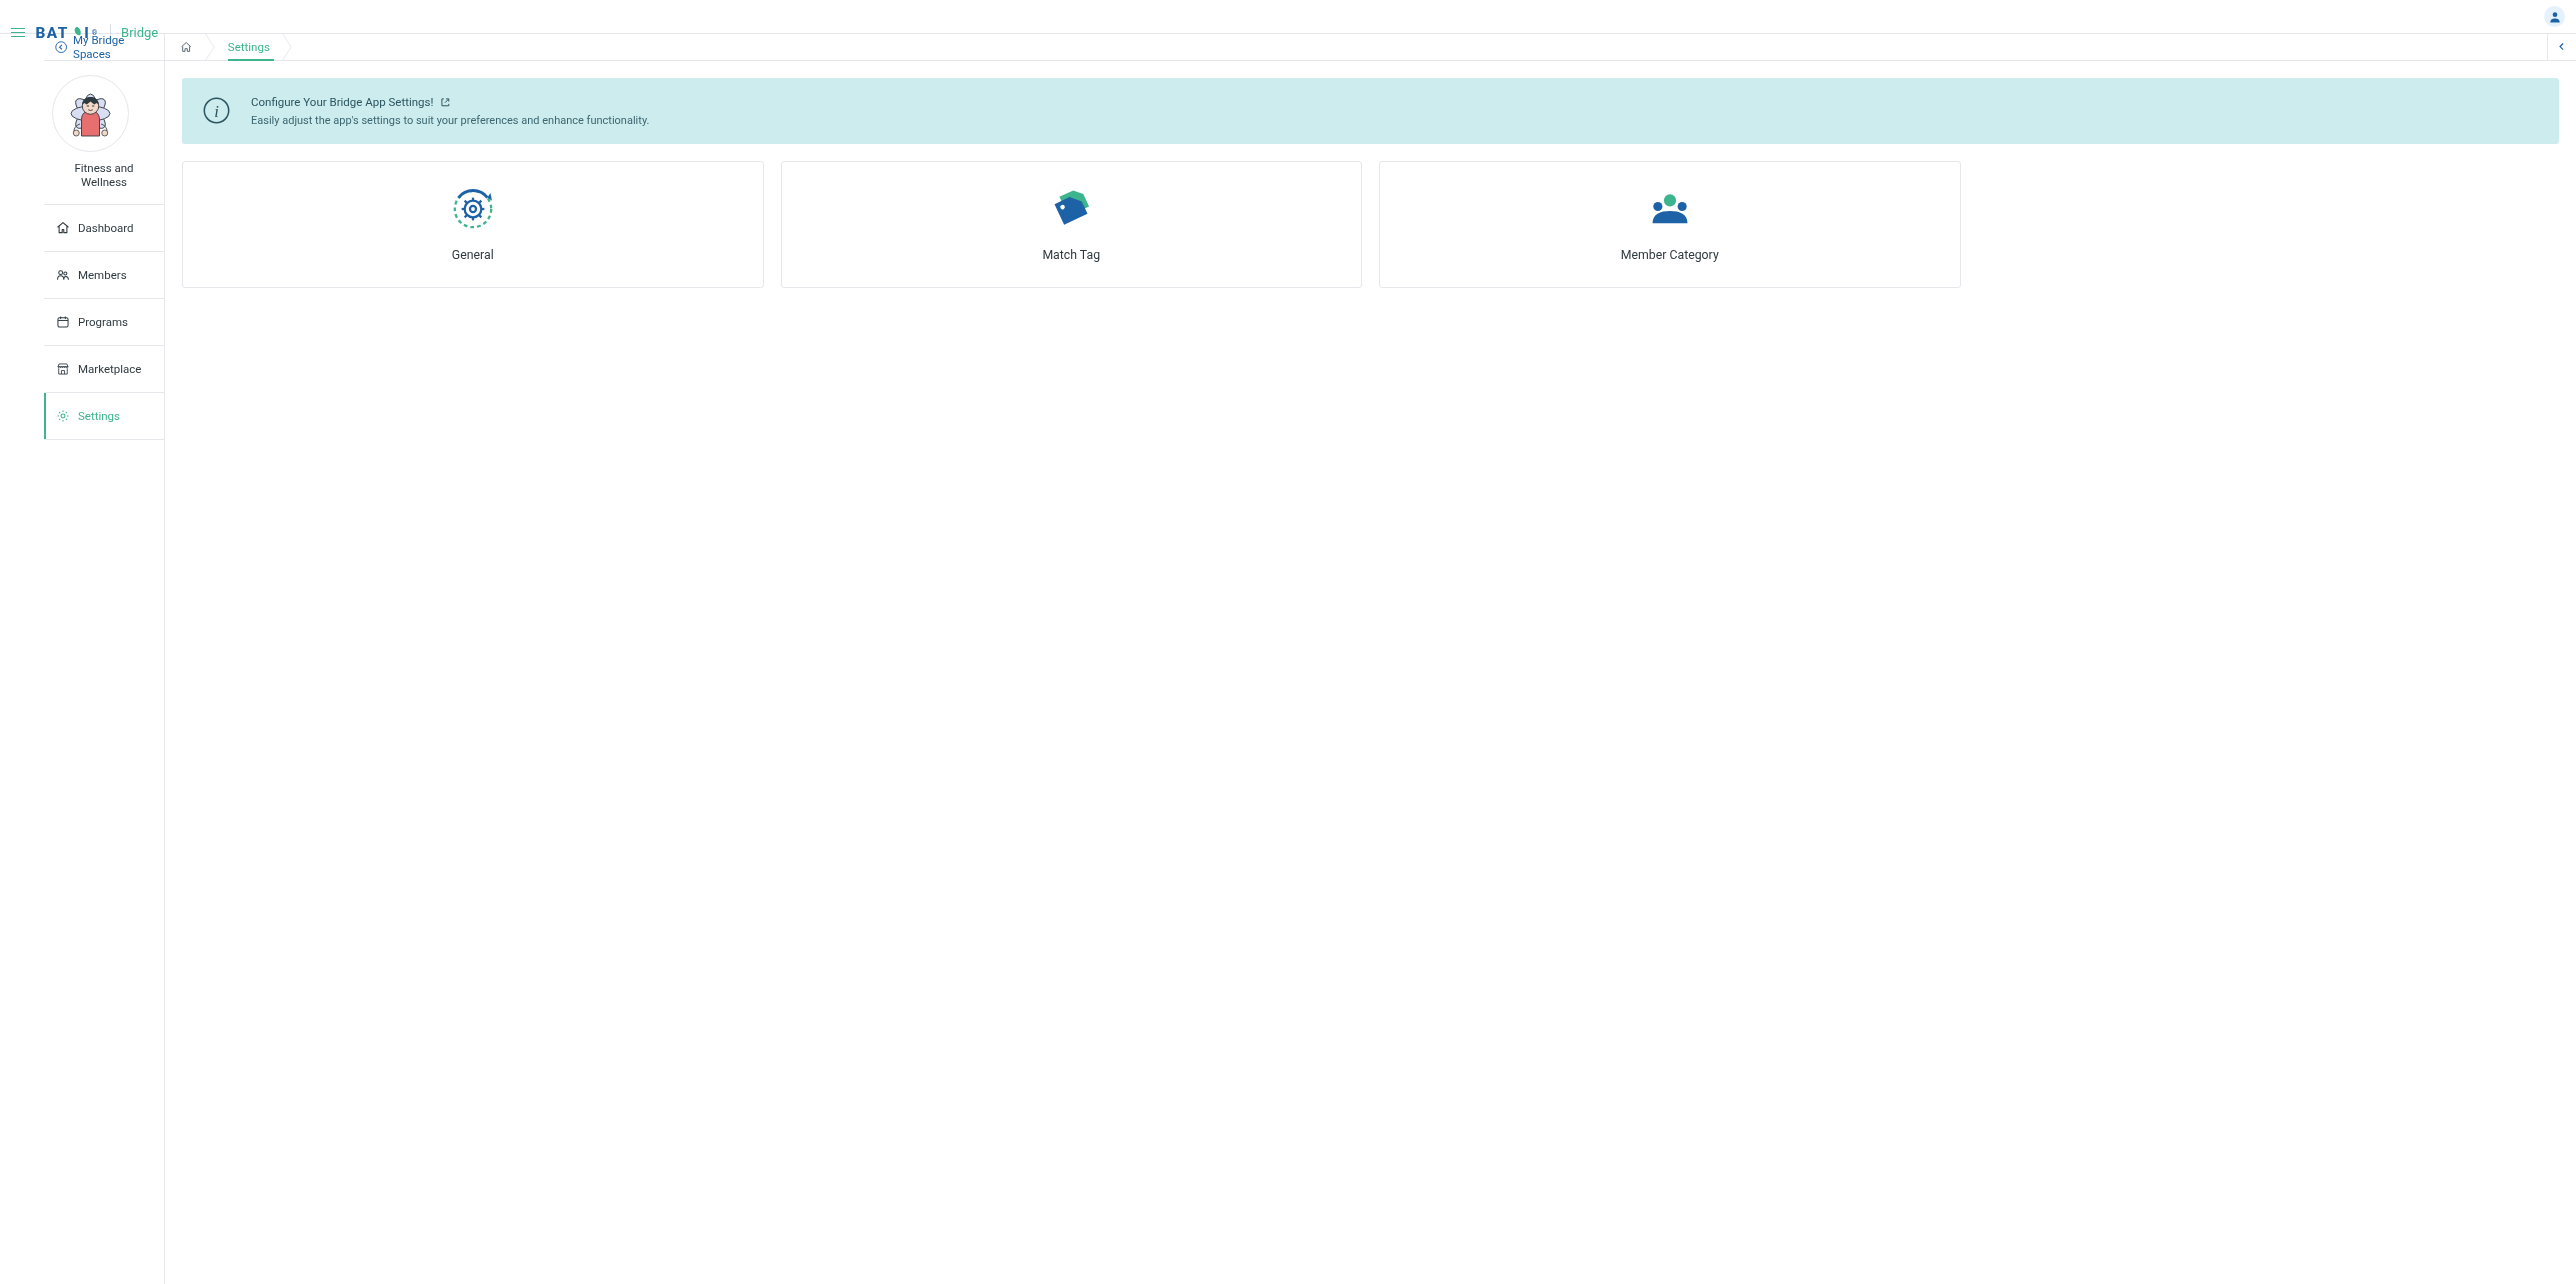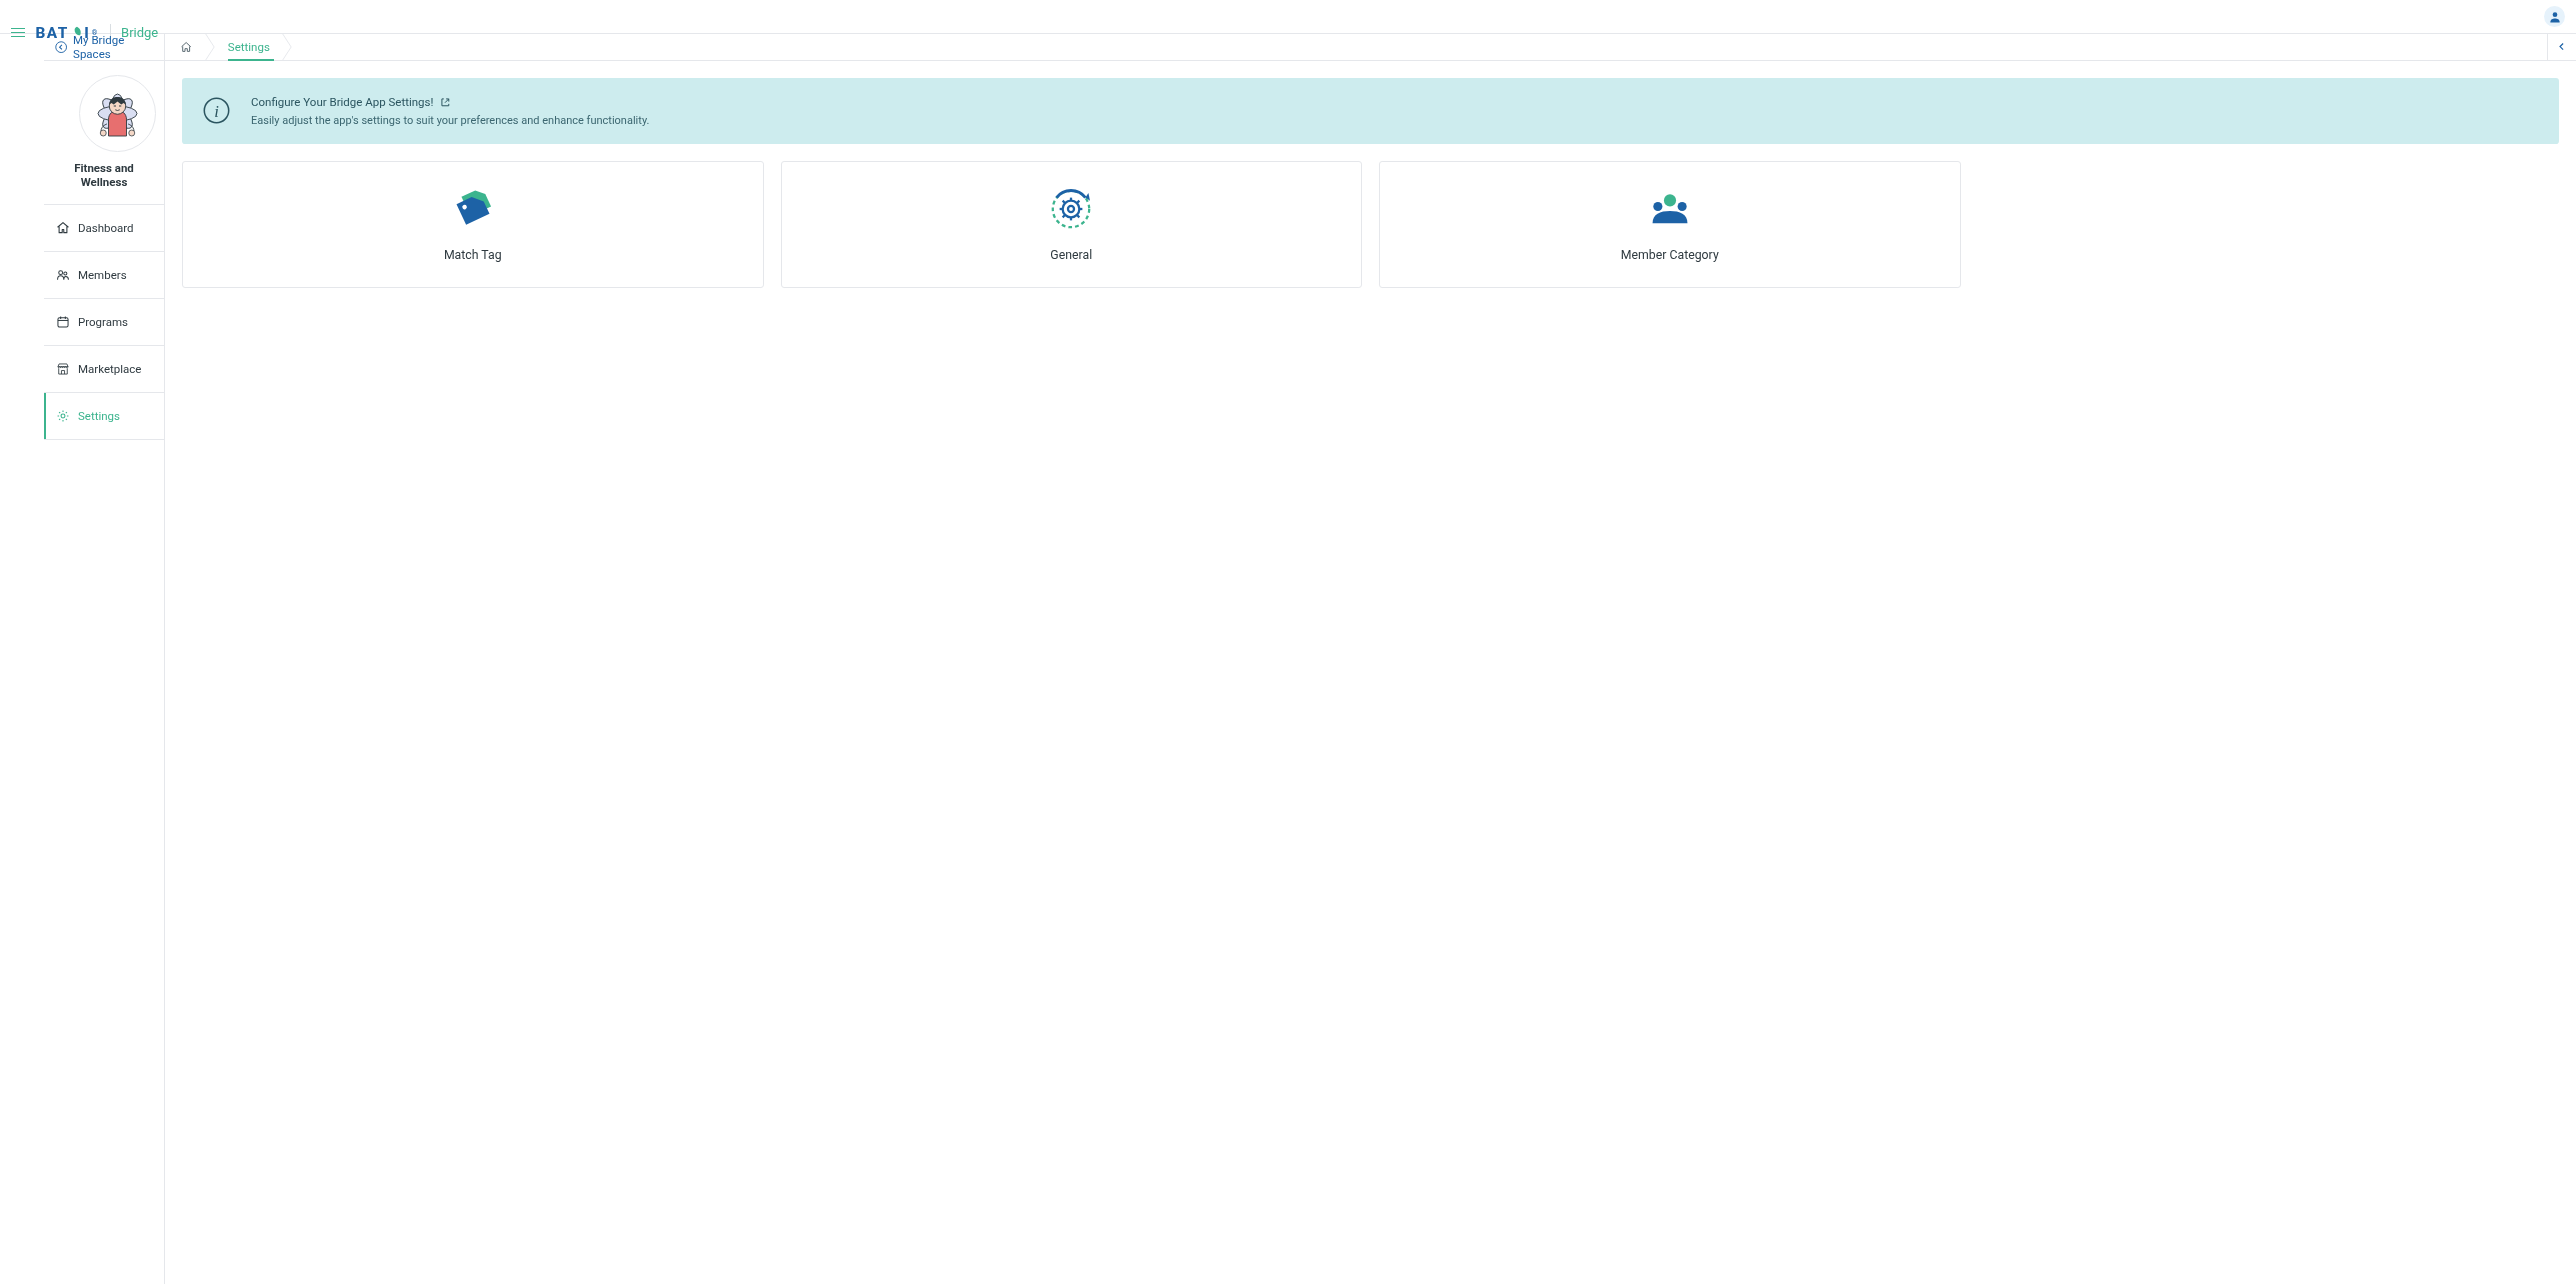--- a/index.html
+++ b/index.html
@@ -17,21 +17,21 @@
     .app-name { color: #3cb48e; font-size: 13px; }
     .user-avatar { width: 21.5px; height: 21.5px; border-radius: 50%; background: #e6f2fb; display: flex; align-items: center; justify-content: center; cursor: pointer; }
 
     
     .body-wrap { display: flex; height: calc(100vh - 34px); }
     .sidebar { width: 165px; border-right: 0.8px solid #e5e7eb; display: flex; flex-direction: column; padding-left: 44px; }
     .back-link-row { height: 27px; border-bottom: 0.8px solid #e5e7eb; display: flex; align-items: center; padding: 0 10.7px; }
     .back-link { display: flex; align-items: center; gap: 6.1px; color: #1d62a6; font-size: 11.5px; cursor: pointer; }
     .back-link svg { flex-shrink: 0; }
 
-    .org-block { padding: 14px 7.7px 15.3px; display: flex; flex-direction: column; align-items: flex-end; gap: 9.2px; border-bottom: 0.8px solid #e5e7eb; font-weight: bold; }
+    .org-block { padding: 14px 7.7px 15.3px; display: flex; flex-direction: column; align-items: flex-start; gap: 9.2px; border-bottom: 0.8px solid #e5e7eb; }
     .org-avatar { width: 77px; height: 77px; border-radius: 50%; border: 0.8px solid #e5e7eb; background: #fff; display: flex; align-items: center; justify-content: center; overflow: hidden; }
     .org-name { font-size: 11.5px; color: #2f3a40; text-align: center; }
 
     .nav-list { display: flex; flex-direction: column; }
     .nav-item { display: flex; align-items: center; gap: 7.7px; padding: 0 12.3px; height: 47px; border-bottom: 0.8px solid #e5e7eb; cursor: pointer; font-size: 11.5px; color: #2f3a40; }
     .nav-item.active { color: #3cb48e; position: relative; }
     .nav-item.active::before { content: ""; position: absolute; left: 0; top: 0; bottom: 0; width: 2.3px; background: #3cb48e; }
     .nav-item svg { flex-shrink: 0; }
 
     .main { flex: 1; display: flex; flex-direction: column; }
@@ -233,53 +233,53 @@
             </span>
           </div>
           <div class="info-body">Easily adjust the app's settings to suit your preferences and enhance functionality.</div>
         </div>
       </div>
 
       <div class="cards-row">
         <div class="card">
           <div class="card-icon">
             <svg width="44" height="44" viewBox="0 0 58 58">
-              <g transform="rotate(-25 29 29)">
-                <path d="M22 8 L42 8 L52 18 L52 36 L22 36 Z" fill="#3cb48e"></path>
-                <path d="M12 14 L34 14 L46 26 L46 44 L12 44 Z" fill="#1d62a6"></path>
-                <circle cx="20" cy="22" r="3" fill="#fff"></circle>
-              </g>
-            </svg>
-          </div>
-          <div class="card-label">Match Tag</div>
-        </div>
-
-        <div class="card">
-          <div class="card-icon">
-            <svg width="44" height="44" viewBox="0 0 58 58">
               <circle cx="29" cy="29" r="24" fill="none" stroke="#3cb48e" stroke-width="3" stroke-dasharray="5 4"></circle>
               <path d="M10 14 A24 24 0 0 1 48 14" fill="none" stroke="#1d62a6" stroke-width="4"></path>
               <polygon points="48,14 52,8 54,18" fill="#1d62a6"></polygon>
               <circle cx="29" cy="29" r="11" fill="none" stroke="#1d62a6" stroke-width="3"></circle>
               <circle cx="29" cy="29" r="4" fill="none" stroke="#1d62a6" stroke-width="3"></circle>
               <g stroke="#1d62a6" stroke-width="3">
                   <line x1="29" y1="14" x2="29" y2="18"></line>
                   <line x1="29" y1="40" x2="29" y2="44"></line>
                   <line x1="14" y1="29" x2="18" y2="29"></line>
                   <line x1="40" y1="29" x2="44" y2="29"></line>
                   <line x1="18" y1="18" x2="21" y2="21"></line>
                   <line x1="37" y1="37" x2="40" y2="40"></line>
                   <line x1="18" y1="40" x2="21" y2="37"></line>
                   <line x1="37" y1="21" x2="40" y2="18"></line>
                 </g>
             </svg>
           </div>
           <div class="card-label">General</div>
         </div>
 
+        <div class="card">
+          <div class="card-icon">
+            <svg width="44" height="44" viewBox="0 0 58 58">
+              <g transform="rotate(-25 29 29)">
+                <path d="M22 8 L42 8 L52 18 L52 36 L22 36 Z" fill="#3cb48e"></path>
+                <path d="M12 14 L34 14 L46 26 L46 44 L12 44 Z" fill="#1d62a6"></path>
+                <circle cx="20" cy="22" r="3" fill="#fff"></circle>
+              </g>
+            </svg>
+          </div>
+          <div class="card-label">Match Tag</div>
+        </div>
+
 
         <div class="card">
           <div class="card-icon">
             <svg width="44" height="37" viewBox="0 0 58 48">
               <circle cx="29" cy="12" r="8" fill="#3cb48e"></circle>
               <circle cx="13" cy="20" r="6" fill="#1d62a6"></circle>
               <circle cx="45" cy="20" r="6" fill="#1d62a6"></circle>
               <path d="M6 42 C6 30 16 26 29 26 C42 26 52 30 52 42 Z" fill="#1d62a6"></path>
             </svg>
           </div>

